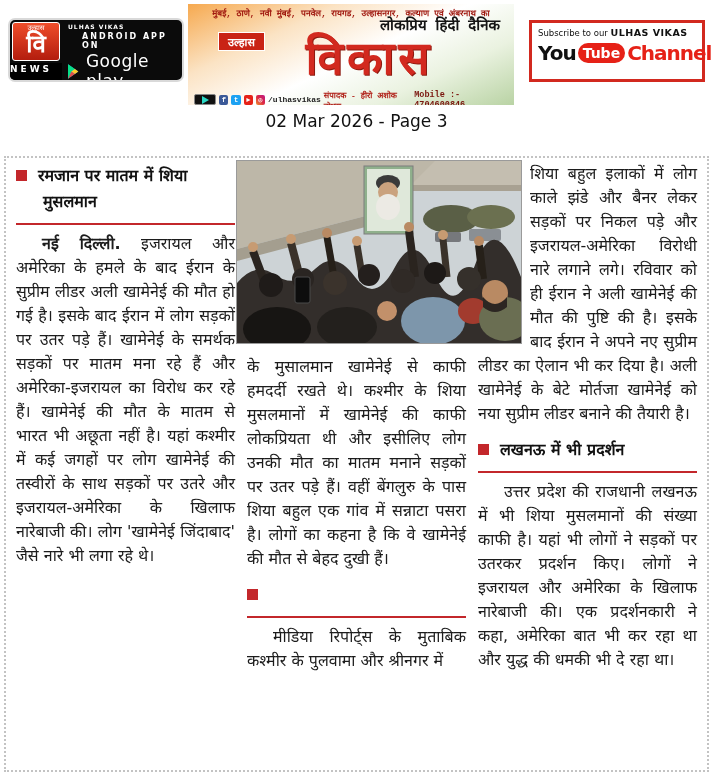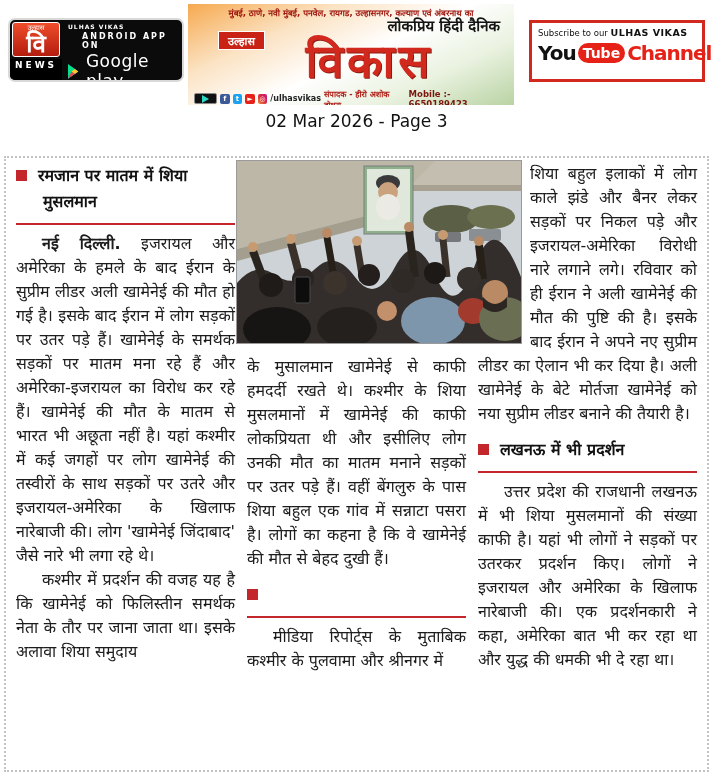--- a/index.html
+++ b/index.html
@@ -10,30 +10,30 @@
   .header { position:absolute; left:0; top:0; width:713px; height:108px; }
 
   .app-badge { position:absolute; left:8px; top:18px; width:176px; height:64px;
     background:#0b0b0b; border:2px solid #d9d9d9; border-radius:7px; display:flex; overflow:hidden; }
   .uv-logo { width:52px; display:flex; flex-direction:column; }
   .uv-logo .uv-box { flex:1; background:linear-gradient(180deg,#ef4d2a,#b31d0e);
      border:1px solid #fff; border-radius:3px; margin:2px; text-align:center; color:#fff; line-height:1; }
   .uv-logo .uv-top { font-size:7px; padding-top:2px; display:block; }
   .uv-logo .uv-char { font-size:24px; font-weight:bold; display:block; }
   .uv-logo .uv-news { background:#000; color:#fff; font-size:9px; font-weight:bold;
-     letter-spacing:3px; text-align:center; padding:1px 0 12px; }
+     letter-spacing:3px; text-align:left; padding:1px 0 6px; }
   .gp-area { flex:1; color:#fff; padding:3px 4px 2px 6px; display:flex; flex-direction:column; }
   .gp-brand { font-size:6px; font-weight:bold; letter-spacing:1px; }
   .gp-line1 { font-size:8px; font-weight:bold; letter-spacing:2px; margin:2px 0 1px 14px; }
   .gp-row { display:flex; align-items:center; gap:5px; }
   .gp-store { font-size:17px; letter-spacing:0.5px; }
 
   .masthead { position:absolute; left:188px; top:4px; width:326px; height:101px;
      background:linear-gradient(155deg,#f6a94f 0%,#fbe3c4 28%,#ffffff 52%,#eaf2e0 74%,#b9d3a4 100%);
-     overflow:hidden; }
+     overflow:hidden;font-family:Liberation Mono, monospace; }
   .mh-coverage { font-size:8.5px; color:#a01910; font-weight:bold; text-align:center; padding-top:3px; }
   .mh-tagline { font-size:15px; font-weight:bold; color:#141414; text-align:right; padding-right:14px; line-height:1.1; }
   .mh-title-row { position:relative; height:52px; text-align:center; }
   .mh-ulhas { position:absolute; left:30px; top:-4px; background:#c92315; color:#fff;
      font-size:11px; font-weight:bold; padding:1px 9px; border:1px solid #fff; }
   .mh-title { font-size:46px; font-weight:800; color:#d2291f; line-height:52px; letter-spacing:4px;
      text-shadow:1px 1px 0 #8c1a10;padding-left:37px; }
   .mh-strip { display:flex; align-items:center; gap:3px; padding:1px 6px 0; }
   .mini-play { width:24px; height:11px; background:#111; border:1px solid #888; border-radius:2px;
      display:flex; align-items:center; justify-content:center; }
@@ -123,21 +123,21 @@
         <svg width="7" height="8" viewBox="0 0 7 8">
             <polygon points="0,0 7,4 0,8" fill="#2bd8c5"></polygon>
           </svg>
       </span>
       <span class="soc soc-fb">f</span>
       <span class="soc soc-tw">t</span>
       <span class="soc soc-yt">►</span>
       <span class="soc soc-ig">◎</span>
       <span class="mh-handle">/ulhasvikas</span>
       <span class="mh-editor">संपादक - हीरो अशोक बोथरा</span>
-      <span class="mh-mobile">Mobile :- 6650189423</span>
+      <span class="mh-mobile">Mobile :- 4704600846</span>
     </div>
 
   </div>
 
   <div class="yt-badge">
     <div class="yt-left">
       <div class="yt-line1">
         <span>Subscribe to our </span><b>ULHAS VIKAS</b>
       </div>
       <div class="yt-line2">
@@ -204,21 +204,20 @@
         <rect x="58" y="116" width="15" height="26" rx="2" fill="#0d0d0d" stroke="#4a4a4a"></rect>
         <circle cx="150" cy="150" r="10" fill="#c2906a"></circle>
         <ellipse cx="110" cy="166" rx="30" ry="20" fill="#23201d"></ellipse>
         <ellipse cx="40" cy="168" rx="34" ry="22" fill="#171513"></ellipse>
       </svg>
     </div>
 
     <div class="col">
       <h3 class="subhead"><span class="bullet"></span><span>रमजान पर मातम में शिया मुसलमान</span></h3>
       <p class="para indent"><b>नई दिल्ली.</b><span> इजरायल और अमेरिका के हमले के बाद ईरान के सुप्रीम लीडर अली खामेनेई की मौत हो गई है। इसके बाद ईरान में लोग सड़कों पर उतर पड़े हैं। खामेनेई के समर्थक सड़कों पर मातम मना रहे हैं और अमेरिका-इजरायल का विरोध कर रहे हैं। खामेनेई की मौत के मातम से भारत भी अछूता नहीं है। यहां कश्मीर में कई जगहों पर लोग खामेनेई की तस्वीरों के साथ सड़कों पर उतरे और इजरायल-अमेरिका के खिलाफ नारेबाजी की। लोग 'खामेनेई जिंदाबाद' जैसे नारे भी लगा रहे थे।</span></p>
-      <p class="para indent">कश्मीर में प्रदर्शन की वजह यह है कि खामेनेई को फिलिस्तीन समर्थक नेता के तौर पर जाना जाता था। इसके अलावा शिया समुदाय</p>
     </div>
 
     <div class="col">
       <div class="photo-spacer"></div>
       <p class="para">के मुसालमान खामेनेई से काफी हमदर्दी रखते थे। कश्मीर के शिया मुसलमानों में खामेनेई की काफी लोकप्रियता थी और इसीलिए लोग उनकी मौत का मातम मनाने सड़कों पर उतर पड़े हैं। वहीं बेंगलुरु के पास शिया बहुल एक गांव में सन्नाटा पसरा है। लोगों का कहना है कि वे खामेनेई की मौत से बेहद दुखी हैं।</p>
       <h3 class="subhead mt"><span class="bullet"></span></h3>
       <p class="para indent">मीडिया रिपोर्ट्स के मुताबिक कश्मीर के पुलवामा और श्रीनगर में</p>
     </div>
 
     <div class="col">

